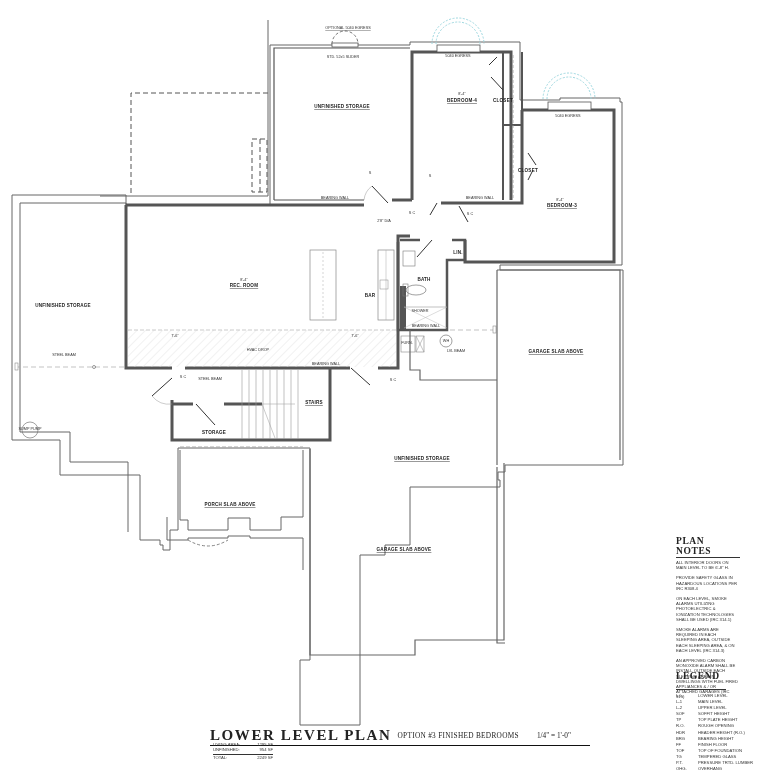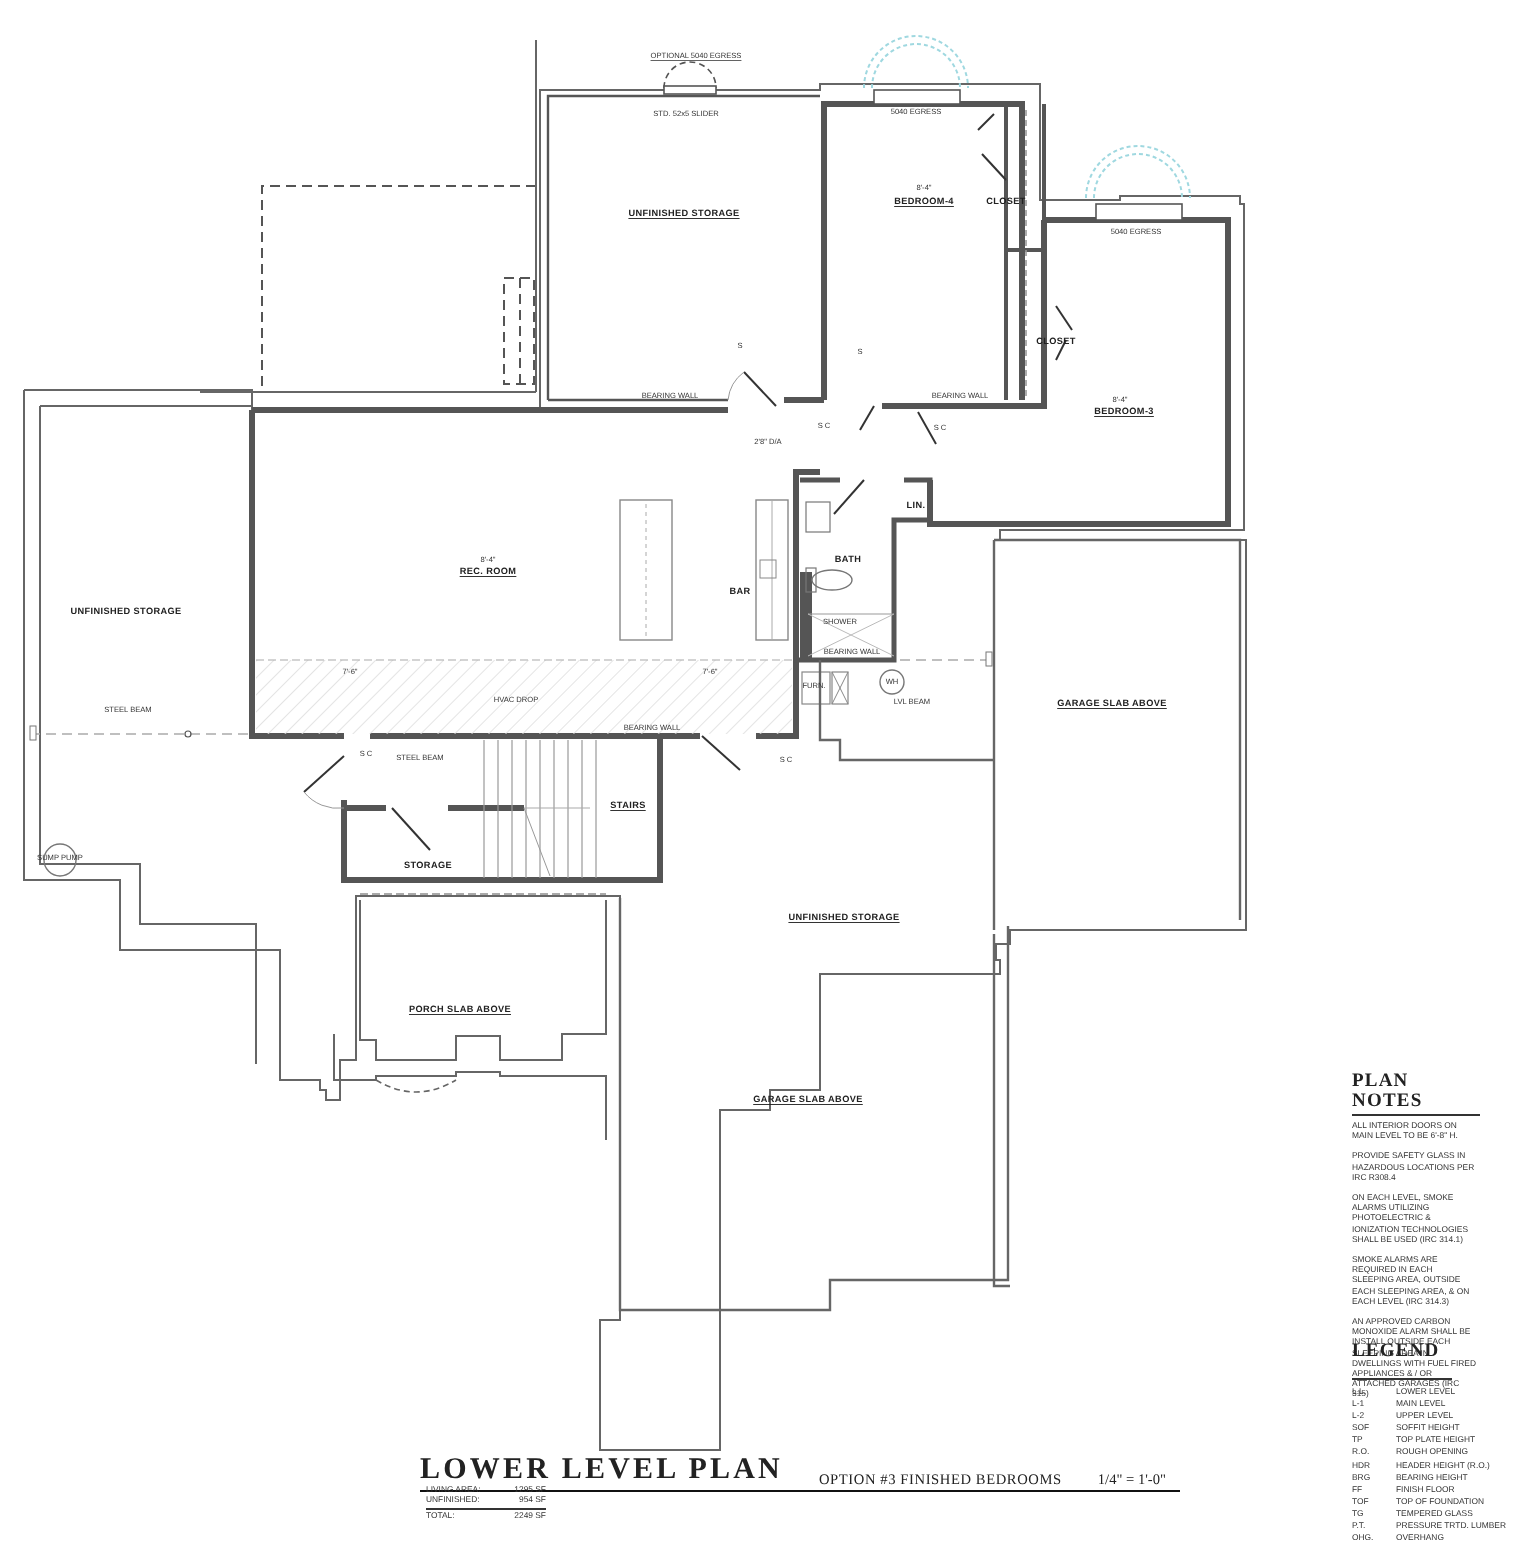--- a/index.html
+++ b/index.html
@@ -9,23 +9,23 @@
   .lbl-u{text-decoration:underline;}
   .sm{font-family:"Liberation Sans",sans-serif;font-size:3.8px;fill:#333;}
   .notes{position:absolute;left:676px;top:536px;width:88px;}
   .notes h3{margin:0 0 2px 0;font-family:"Liberation Serif",serif;font-size:9.5px;font-weight:bold;letter-spacing:0.6px;border-bottom:1px solid #333;padding-bottom:1px;width:64px;}
   .notes p{margin:0 0 5px 0;font-size:4.2px;line-height:5.2px;color:#333;text-transform:uppercase;width:62px;}
   .legend{position:absolute;left:676px;top:671px;width:90px;}
   .legend h3{margin:0 0 3px 0;font-family:"Liberation Serif",serif;font-size:9.5px;font-weight:bold;letter-spacing:0.6px;border-bottom:1px solid #333;padding-bottom:8px;width:50px;}
   .legend .row{display:flex;font-size:4.2px;line-height:6.1px;color:#333;text-transform:uppercase;}
   .legend .row .k{width:22px;}
   .title-block{position:absolute;left:210px;top:727px;width:380px;}
-  .title-main{display:flex;align-items:flex-end;border-bottom:1.5px solid #111;padding-bottom:1px;}
+  .title-main{display:flex;align-items:center;border-bottom:1.5px solid #111;padding-bottom:1px;}
   .title-main .t{font-family:"Liberation Serif",serif;font-size:15px;font-weight:bold;letter-spacing:1.6px;}
-  .title-main .o{font-family:"Liberation Serif",serif;font-size:7.3px;margin-left:18px;letter-spacing:0.3px;}
+  .title-main .o{font-family:"Liberation Serif",serif;font-size:7.3px;margin-left:6px;letter-spacing:0.3px;}
   .title-main .s{font-family:"Liberation Serif",serif;font-size:7.3px;margin-left:18px;}
   .areas{position:absolute;left:213px;top:743px;width:60px;}
   .areas .ar{display:flex;justify-content:space-between;font-size:4.2px;line-height:4.8px;color:#333;text-transform:uppercase;}
   .areas .ar.tot{border-top:0.6px solid #333;margin-top:1px;padding-top:1px;}
 </style>
 </head>
 <body>
 
 <svg class="plan" viewBox="0 0 768 772" xmlns="http://www.w3.org/2000/svg">
 

